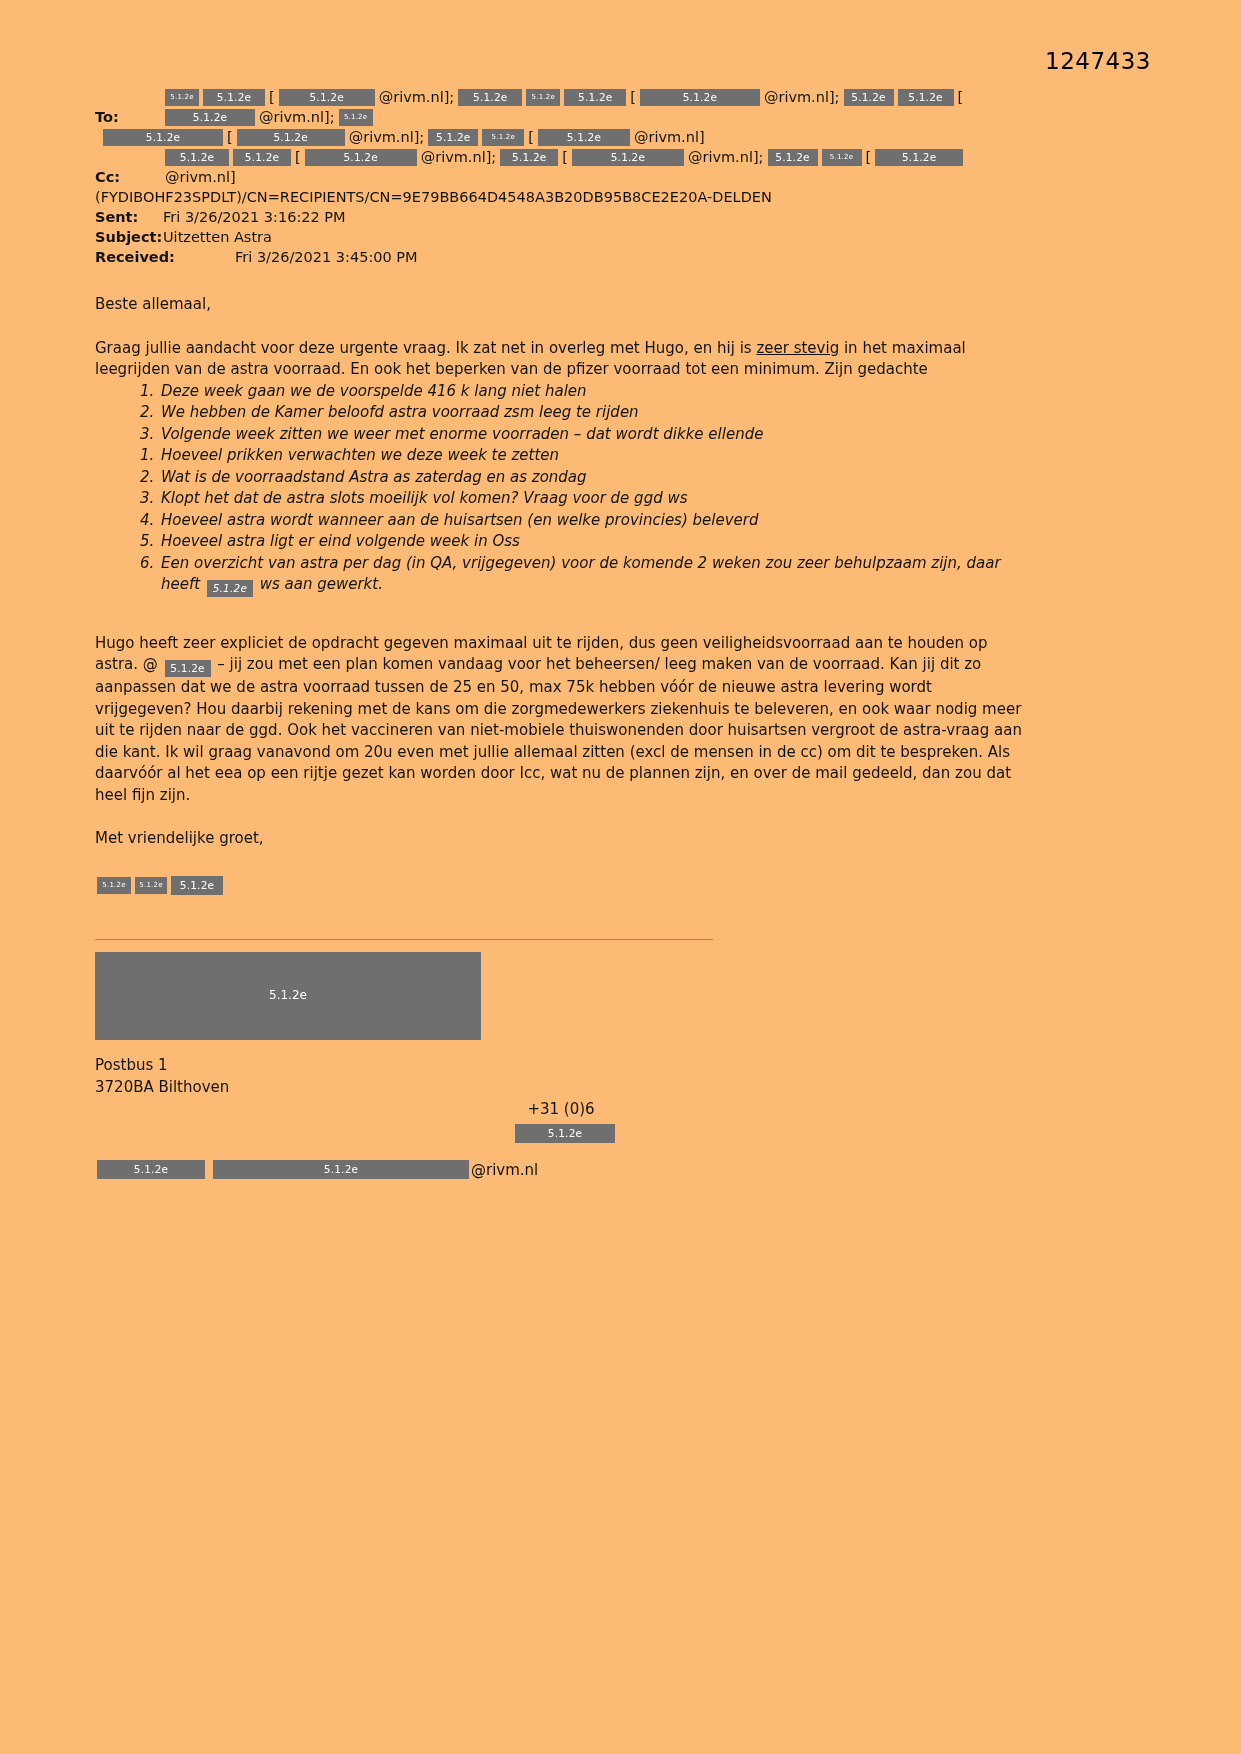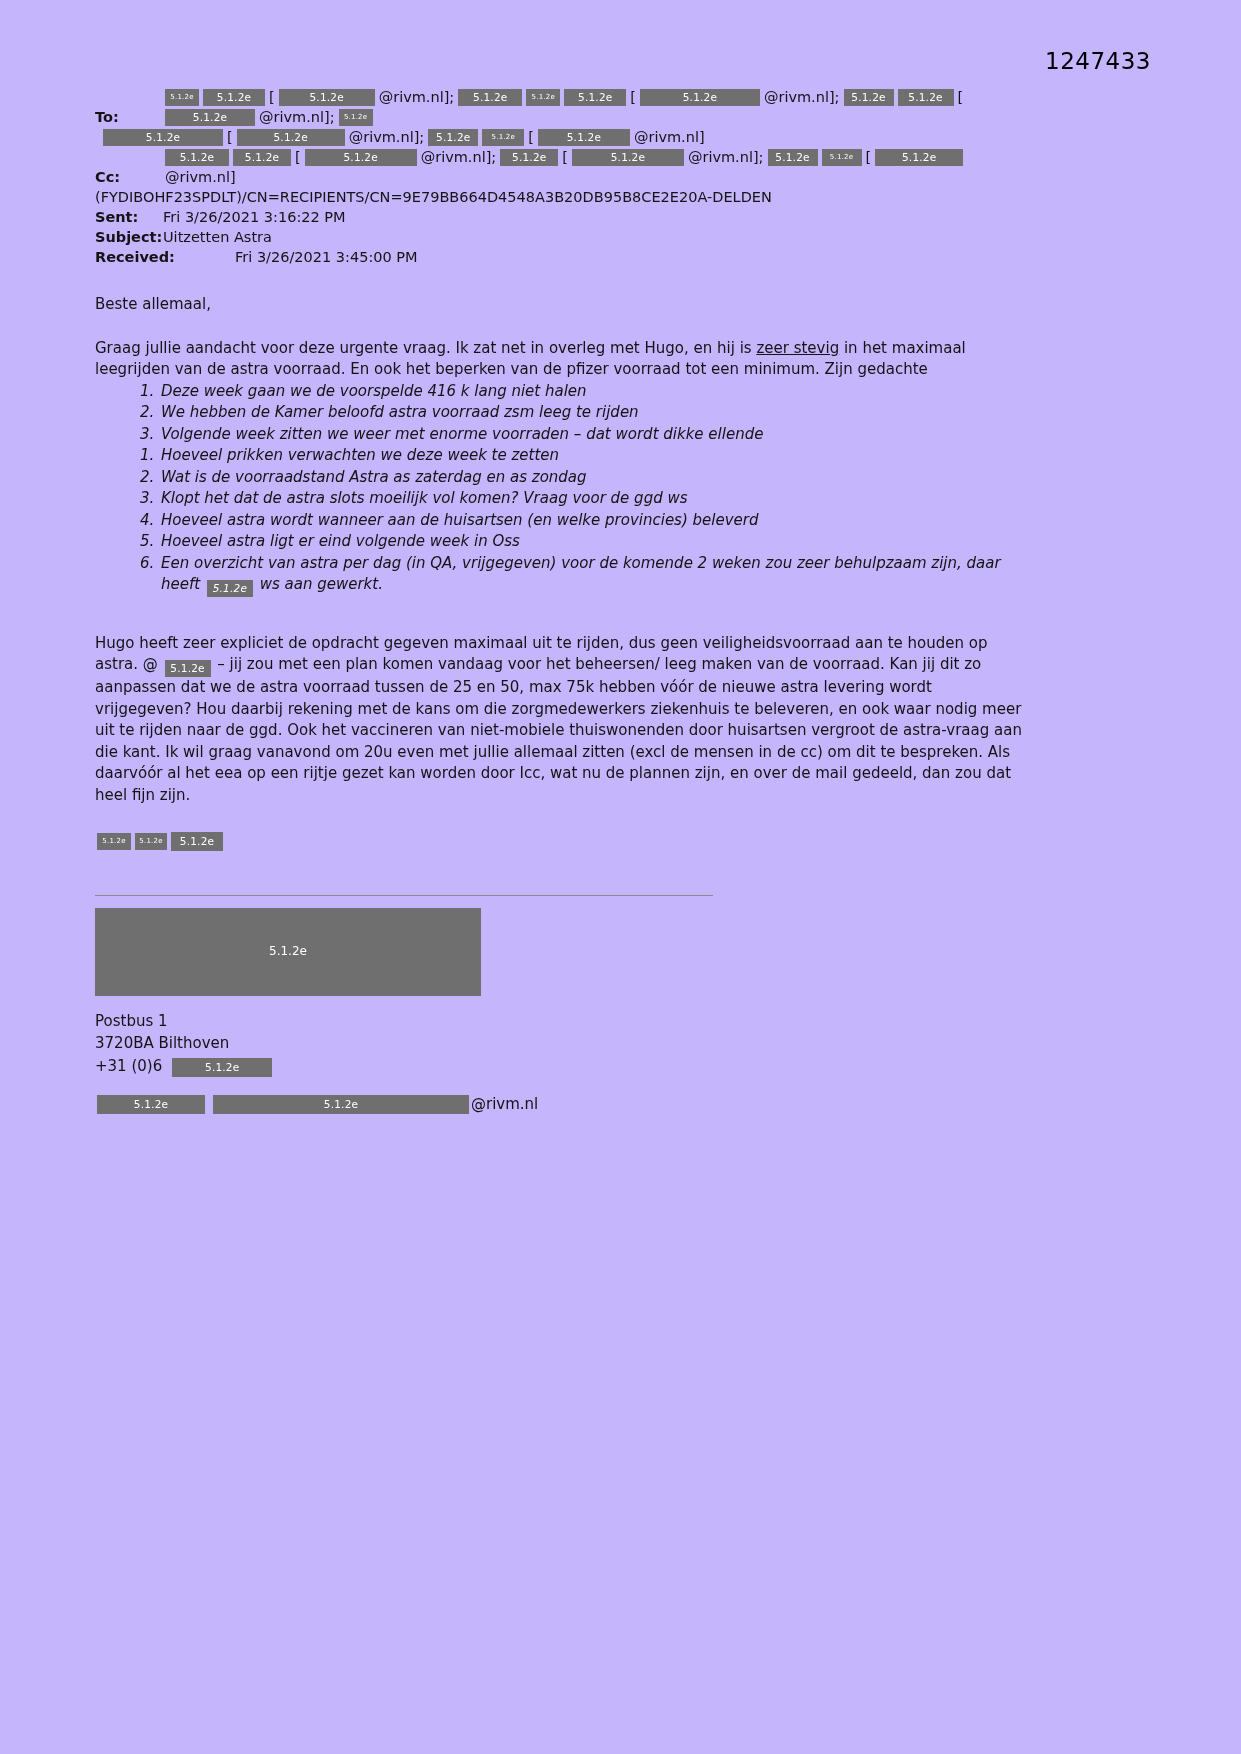--- a/index.html
+++ b/index.html
@@ -1,20 +1,20 @@
 <!DOCTYPE html>
 <html><head>
 <meta charset="utf-8">
 <style>
   * { margin:0; padding:0; box-sizing:border-box; }
   html,body { background:#ffffff; }
   .page {
     position:relative;
     width:1241px; height:1754px;
-    background:#c4b5fd;
+    background:#fdba74;
     font-family:"DejaVu Sans", sans-serif;
     color:#141414;
     overflow:hidden;
   }
   .doc-number {
     position:absolute; top:48px; right:90px;
     font-size:23px; letter-spacing:0.5px; color:#000;
   }
   .content {
     position:absolute; top:88px; left:95px; width:932px;
@@ -60,21 +60,21 @@
   }
   .big-redaction {
     margin-top:12px; width:386px; height:88px;
     background:#6f6f6f; color:#fff;
     display:flex; align-items:center; justify-content:center;
     font-size:12px;
   }
 
   
   .footer { margin-top:14px; font-size:15px; line-height:22px; }
-  .phone-row { display:flex; align-items:center; }
+  .phone-row { display:flex; align-items:center;flex-direction:column; }
   .phone-redact { min-width:100px; height:19px; margin-left:10px; margin-top:4px; }
   .email-row { margin-top:16px; display:flex; align-items:center; }
   .email-r1 { min-width:108px; height:19px; }
   .email-r2 { min-width:256px; height:19px; margin-left:6px; margin-right:2px; }
 </style>
 </head>
 <body>
 
 <div class="page">
 
@@ -180,20 +180,21 @@
           <li>Klopt het dat de astra slots moeilijk vol komen?  Vraag voor de ggd ws</li>
           <li>Hoeveel astra wordt wanneer aan de huisartsen (en welke provincies) beleverd</li>
           <li>Hoeveel astra ligt er eind volgende week in Oss</li>
         </ol>
       <ol start="6">
         <li><span>Een overzicht van astra per dag  (in QA, vrijgegeven) voor de komende 2 weken zou zeer behulpzaam zijn, daar heeft </span><span class="redact r-inline">5.1.2e</span><span> ws aan gewerkt.</span></li>
       </ol>
 
       <p class="para para-gap"><span>Hugo heeft zeer expliciet de opdracht gegeven maximaal uit te rijden, dus geen veiligheidsvoorraad aan te houden op astra. @ </span><span class="redact r-inline">5.1.2e</span><span> – jij zou met een plan komen vandaag voor het beheersen/ leeg maken van de voorraad. Kan jij dit zo aanpassen dat we de astra voorraad tussen de 25 en 50, max 75k hebben vóór de nieuwe astra levering wordt vrijgegeven? Hou daarbij rekening met de kans om die zorgmedewerkers ziekenhuis te beleveren, en ook waar nodig meer uit te rijden naar de ggd. Ook het vaccineren van niet-mobiele thuiswonenden door huisartsen vergroot de astra-vraag aan die kant. Ik wil graag vanavond om 20u even met jullie allemaal zitten (excl de mensen in de cc) om dit te bespreken. Als daarvóór al het eea op een rijtje gezet kan worden door Icc, wat nu de plannen zijn, en over de mail gedeeld, dan zou dat heel fijn zijn.</span></p>
 
+      <p class="para">Met vriendelijke groet,</p>
 
       <div class="signature">
         <span class="redact redact-sm sig-r1">5.1.2e</span>
         <span class="redact redact-sm sig-r2">5.1.2e</span>
         <span class="redact sig-r3">5.1.2e</span>
       </div>
 
       <div class="sig-divider"></div>
 
       <div class="big-redaction">5.1.2e</div>

